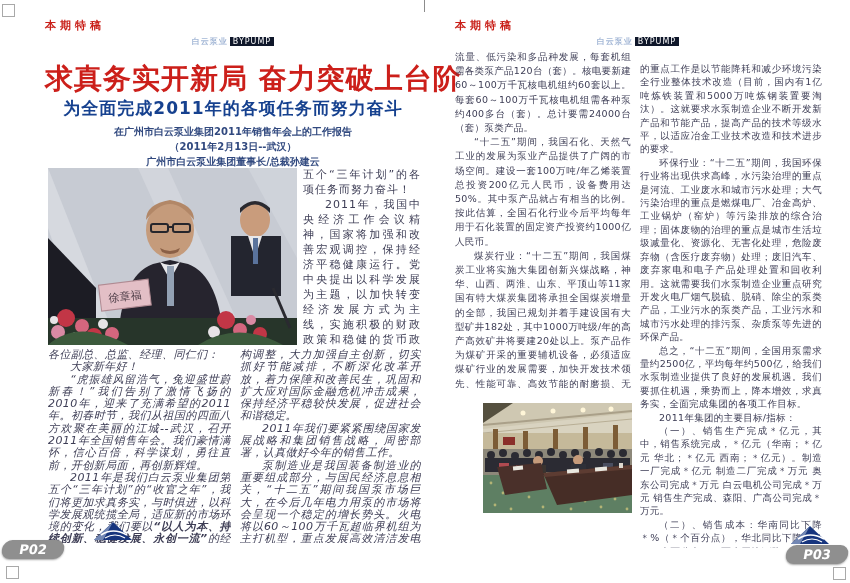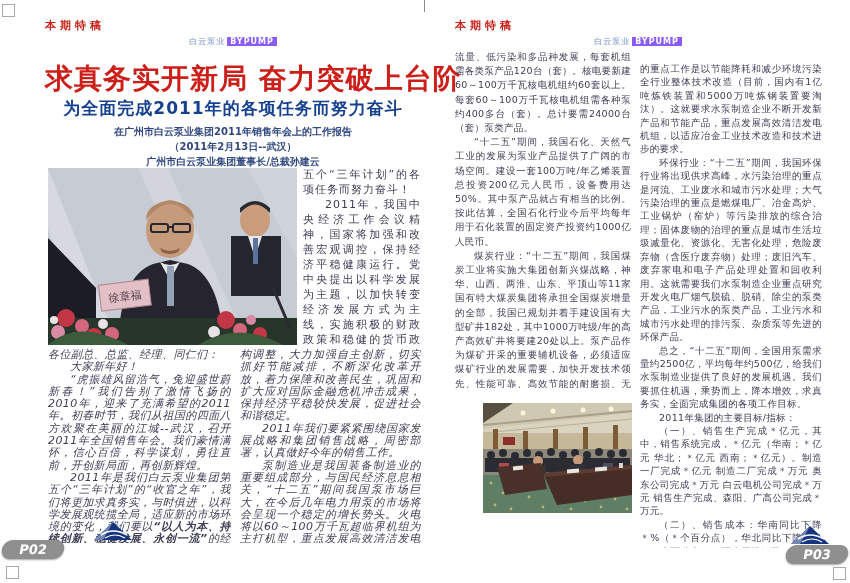--- a/index.html
+++ b/index.html
@@ -3,21 +3,21 @@
 <meta charset="utf-8">
 <style>
   html,body{margin:0;padding:0;background:#ffffff;}
   .sheet{position:relative;width:850px;height:583px;background:#ffffff;overflow:hidden;
          font-family:"DejaVu Sans",sans-serif;color:#3d3d55;}
   .abs{position:absolute;}
   
   .feat-tag{font-size:11px;font-weight:bold;color:#c92019;letter-spacing:4px;text-align:left;}
   .brand-line{margin-top:3px;text-align:center;font-size:8px;letter-spacing:1px;}
   .brand-cn{color:#a3b7d6;font-weight:bold;}
-  .brand-en{background:#8b5cf6;color:#ffffff;font-weight:bold;padding:0 3px;margin-left:2px;}
+  .brand-en{background:#0f172a;color:#ffffff;font-weight:normal;padding:0 3px;margin-left:2px;}
   
   .main-title{font-size:28px;font-weight:bold;color:#cc1f1a;text-align:center;letter-spacing:1px;white-space:nowrap;}
   .sub-title{font-size:17px;font-weight:bold;color:#16418f;text-align:center;letter-spacing:1px;white-space:nowrap;}
   .meta{font-size:10px;font-weight:bold;color:#31497f;text-align:center;line-height:15px;}
   
   .col{text-align:justify;overflow:hidden;}
   .col p{margin:0;}
   .indent{text-indent:2em;}
   .col-side{font-size:11px;line-height:15px;letter-spacing:1px;}
   .col-l{font-size:11px;line-height:12.3px;letter-spacing:0.4px;font-style:italic;}
@@ -209,21 +209,21 @@
     <path d="M60 70 L149 62 L149 92 L74 102 Z" fill="#462d26"></path>
     <path d="M60 70 L149 62 L149 66 L62 74 Z" fill="#5d3c32"></path>
     <path d="M14 64 L58 60 L64 86 L22 92 Z" fill="#4a302a"></path>
     <rect x="84" y="66" width="12" height="4" fill="#e9e7df" transform="rotate(-4 90 68)"></rect>
     <rect x="112" y="64" width="12" height="4" fill="#e9e7df" transform="rotate(-4 118 66)"></rect>
     <rect x="30" y="63" width="10" height="4" fill="#e9e7df" transform="rotate(-5 35 65)"></rect>
     <rect x="136" y="60" width="4" height="5" fill="#ddd8ce"></rect>
   </svg>
 
   <div class="abs col col-rb" style="left:640px;top:62px;width:182px;height:486px;">
-    <p>的重点工作是以节能降耗和减少环境污染全行业整体技术改造（目前，国内有1亿吨炼铁装置和5000万吨炼钢装置要淘汰）。这就要求水泵制造企业不断开发新产品和节能产品，重点发展高效清洁发电机组，以适应冶金工业技术改造和技术进步的要求。</p>
+    <p>的重点工作是以节能降耗和减少环境污染全行业整体技术改造（目前，国内有1亿吨炼铁装置和5000万吨炼钢装置要淘汰）。这就要求水泵制造企业不断开发新产品和节能产品，提高产品的技术等级水平，以适应冶金工业技术改造和技术进步的要求。</p>
     <p class="indent">环保行业：“十二五”期间，我国环保行业将出现供求高峰，水污染治理的重点是河流、工业废水和城市污水处理；大气污染治理的重点是燃煤电厂、冶金高炉、工业锅炉（窑炉）等污染排放的综合治理；固体废物的治理的重点是城市生活垃圾减量化、资源化、无害化处理，危险废弃物（含医疗废弃物）处理；废旧汽车、废弃家电和电子产品处理处置和回收利用。这就需要我们水泵制造企业重点研究开发火电厂烟气脱硫、脱硝、除尘的泵类产品，工业污水的泵类产品，工业污水和城市污水处理的排污泵、杂质泵等先进的环保产品。</p>
     <p class="indent">总之，“十二五”期间，全国用泵需求量约2500亿，平均每年约500亿，给我们水泵制造业提供了良好的发展机遇。我们要抓住机遇，乘势而上，降本增效，求真务实，全面完成集团的各项工作目标。</p>
     <p class="indent">2011年集团的主要目标/指标：</p>
     <p class="indent">（一）、销售生产完成＊亿元，其中，销售系统完成，＊亿元（华南；＊亿元 华北；＊亿元 西南；＊亿元）。制造一厂完成＊亿元 制造二厂完成＊万元 奥东公司完成＊万元 白云电机公司完成＊万元 销售生产完成、森阳、广高公司完成＊万元。</p>
     <p class="indent">（二）、销售成本：华南同比下降＊%（＊个百分点），华北同比下降＊%（＊个百分点），西南同比下降＊%（＊个百分点）；</p>
 
   </div>
 
   <svg class="abs" style="left:93px;top:521px;" width="40" height="20" viewBox="0 0 40 20">
     <polygon points="20,1 39,19 1,19" fill="#17357e"></polygon>

